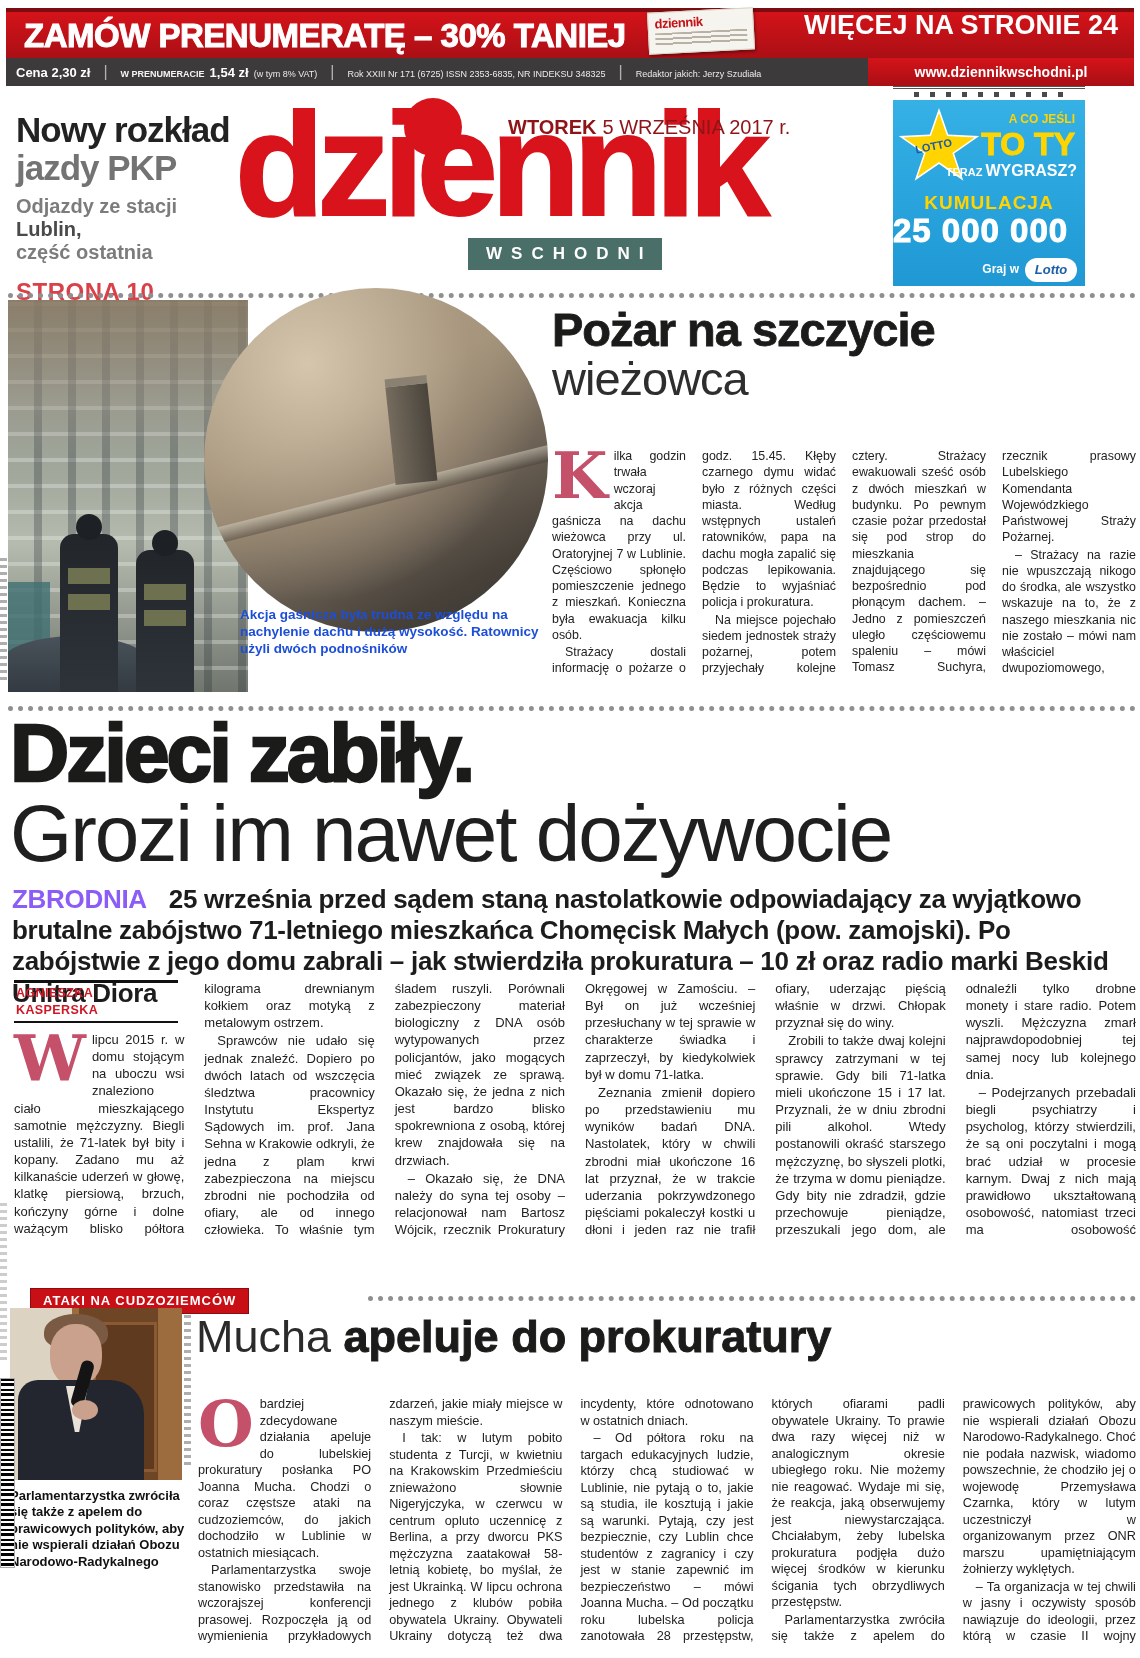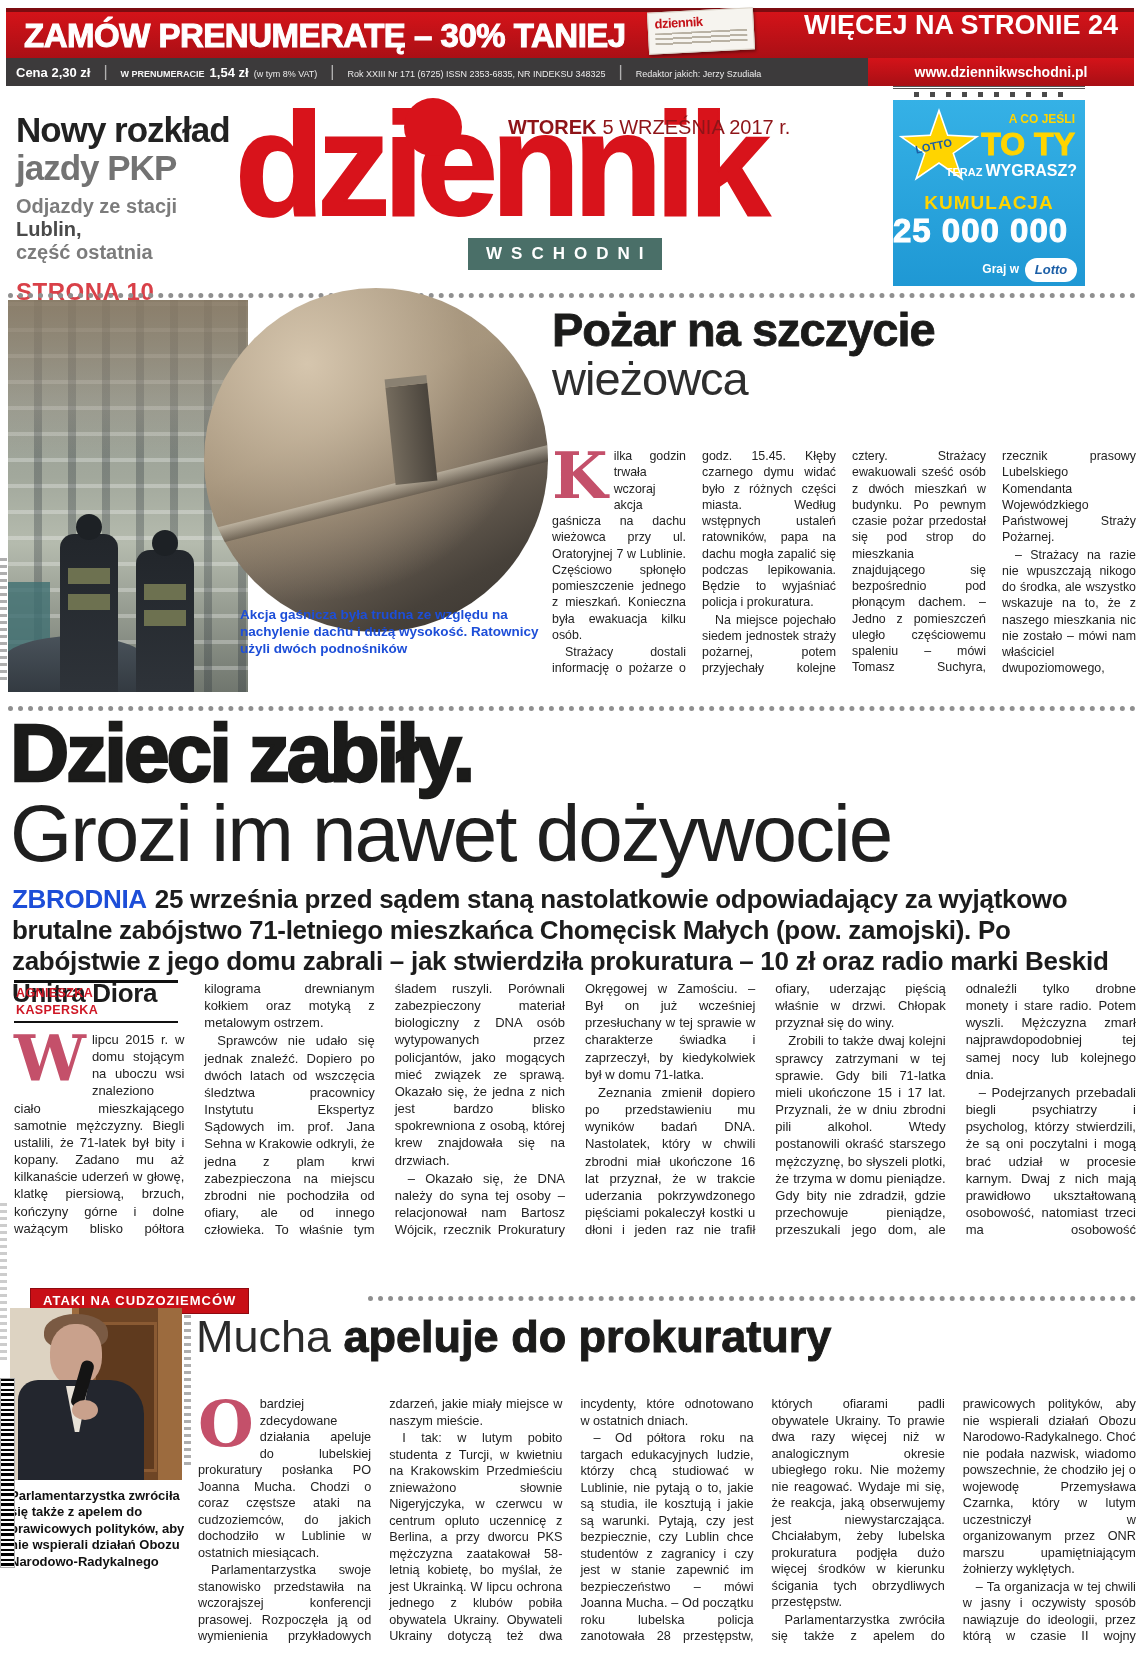--- a/index.html
+++ b/index.html
@@ -105,21 +105,21 @@
   .cols .first::first-letter{float:left;font-family:"DejaVu Serif","Liberation Serif",serif;
         font-size:64px;line-height:.82;padding:2px 6px 0 0;color:#c4506a;font-weight:700}
   .fire-cols{left:552px;top:448px;width:584px;height:240px;column-count:4;column-gap:16px}
   .paras-flow{display:contents}
 
   
   .main-h1{left:10px;top:712px;font-size:82px;font-weight:700;letter-spacing:-3px;color:#1b1b1a;
            -webkit-text-stroke:2.4px #1b1b1a;line-height:1}
   .main-h2{left:10px;top:794px;font-size:80px;font-weight:400;letter-spacing:-2px;color:#1f1f1f;line-height:1}
   .lead{left:12px;top:884px;width:1124px;font-size:26px;font-weight:700;line-height:1.2;color:#1c1c1c;letter-spacing:-.3px}
-  .lead .label{color:#1d4ed8;margin-right:8px}
+  .lead .label{color:#8b5cf6;margin-right:22px}
   .main-cols{left:14px;top:980px;width:1122px;height:272px;column-count:6;column-gap:20px;font-size:13px;line-height:1.32}
   .byline{font-size:12.5px;font-weight:700;color:#cf1826;letter-spacing:.4px;border-top:3px solid #101010;
           border-bottom:2px solid #101010;padding:2px 2px 3px;margin:0 6px 8px 0}
 
   
   .kicker{left:30px;top:1288px;background:#c80f16;color:#fff;font-weight:800;font-size:13px;letter-spacing:1px;
           padding:4px 12px 5px;border:1px solid #8e0a10}
   .mp{left:10px;top:1308px;width:172px;height:172px;overflow:hidden;
       background:linear-gradient(90deg,#ddd3c2 0 36%,#9c6b3e 36% 40%,#6e4525 40% 86%,#9c6b3e 86% 100%)}
   .mp-panel{position:absolute;left:48%;top:8%;width:34%;height:84%;border:3px solid #8a5a33;background:#5f3a1e}

